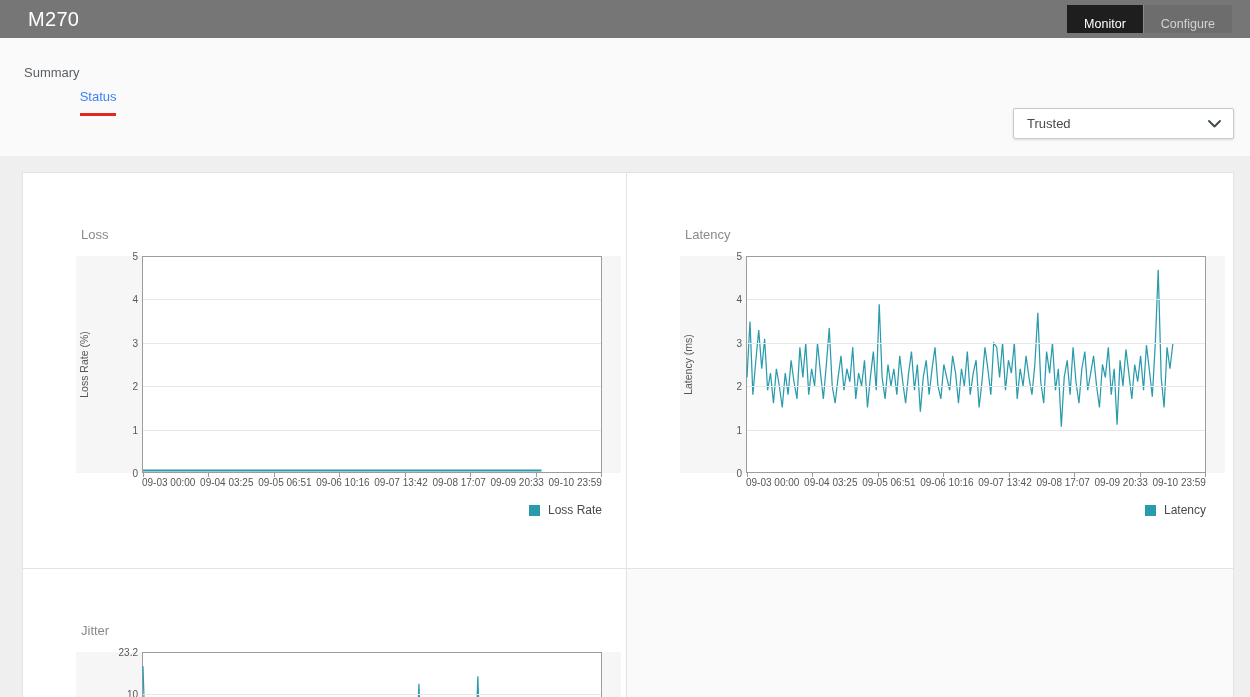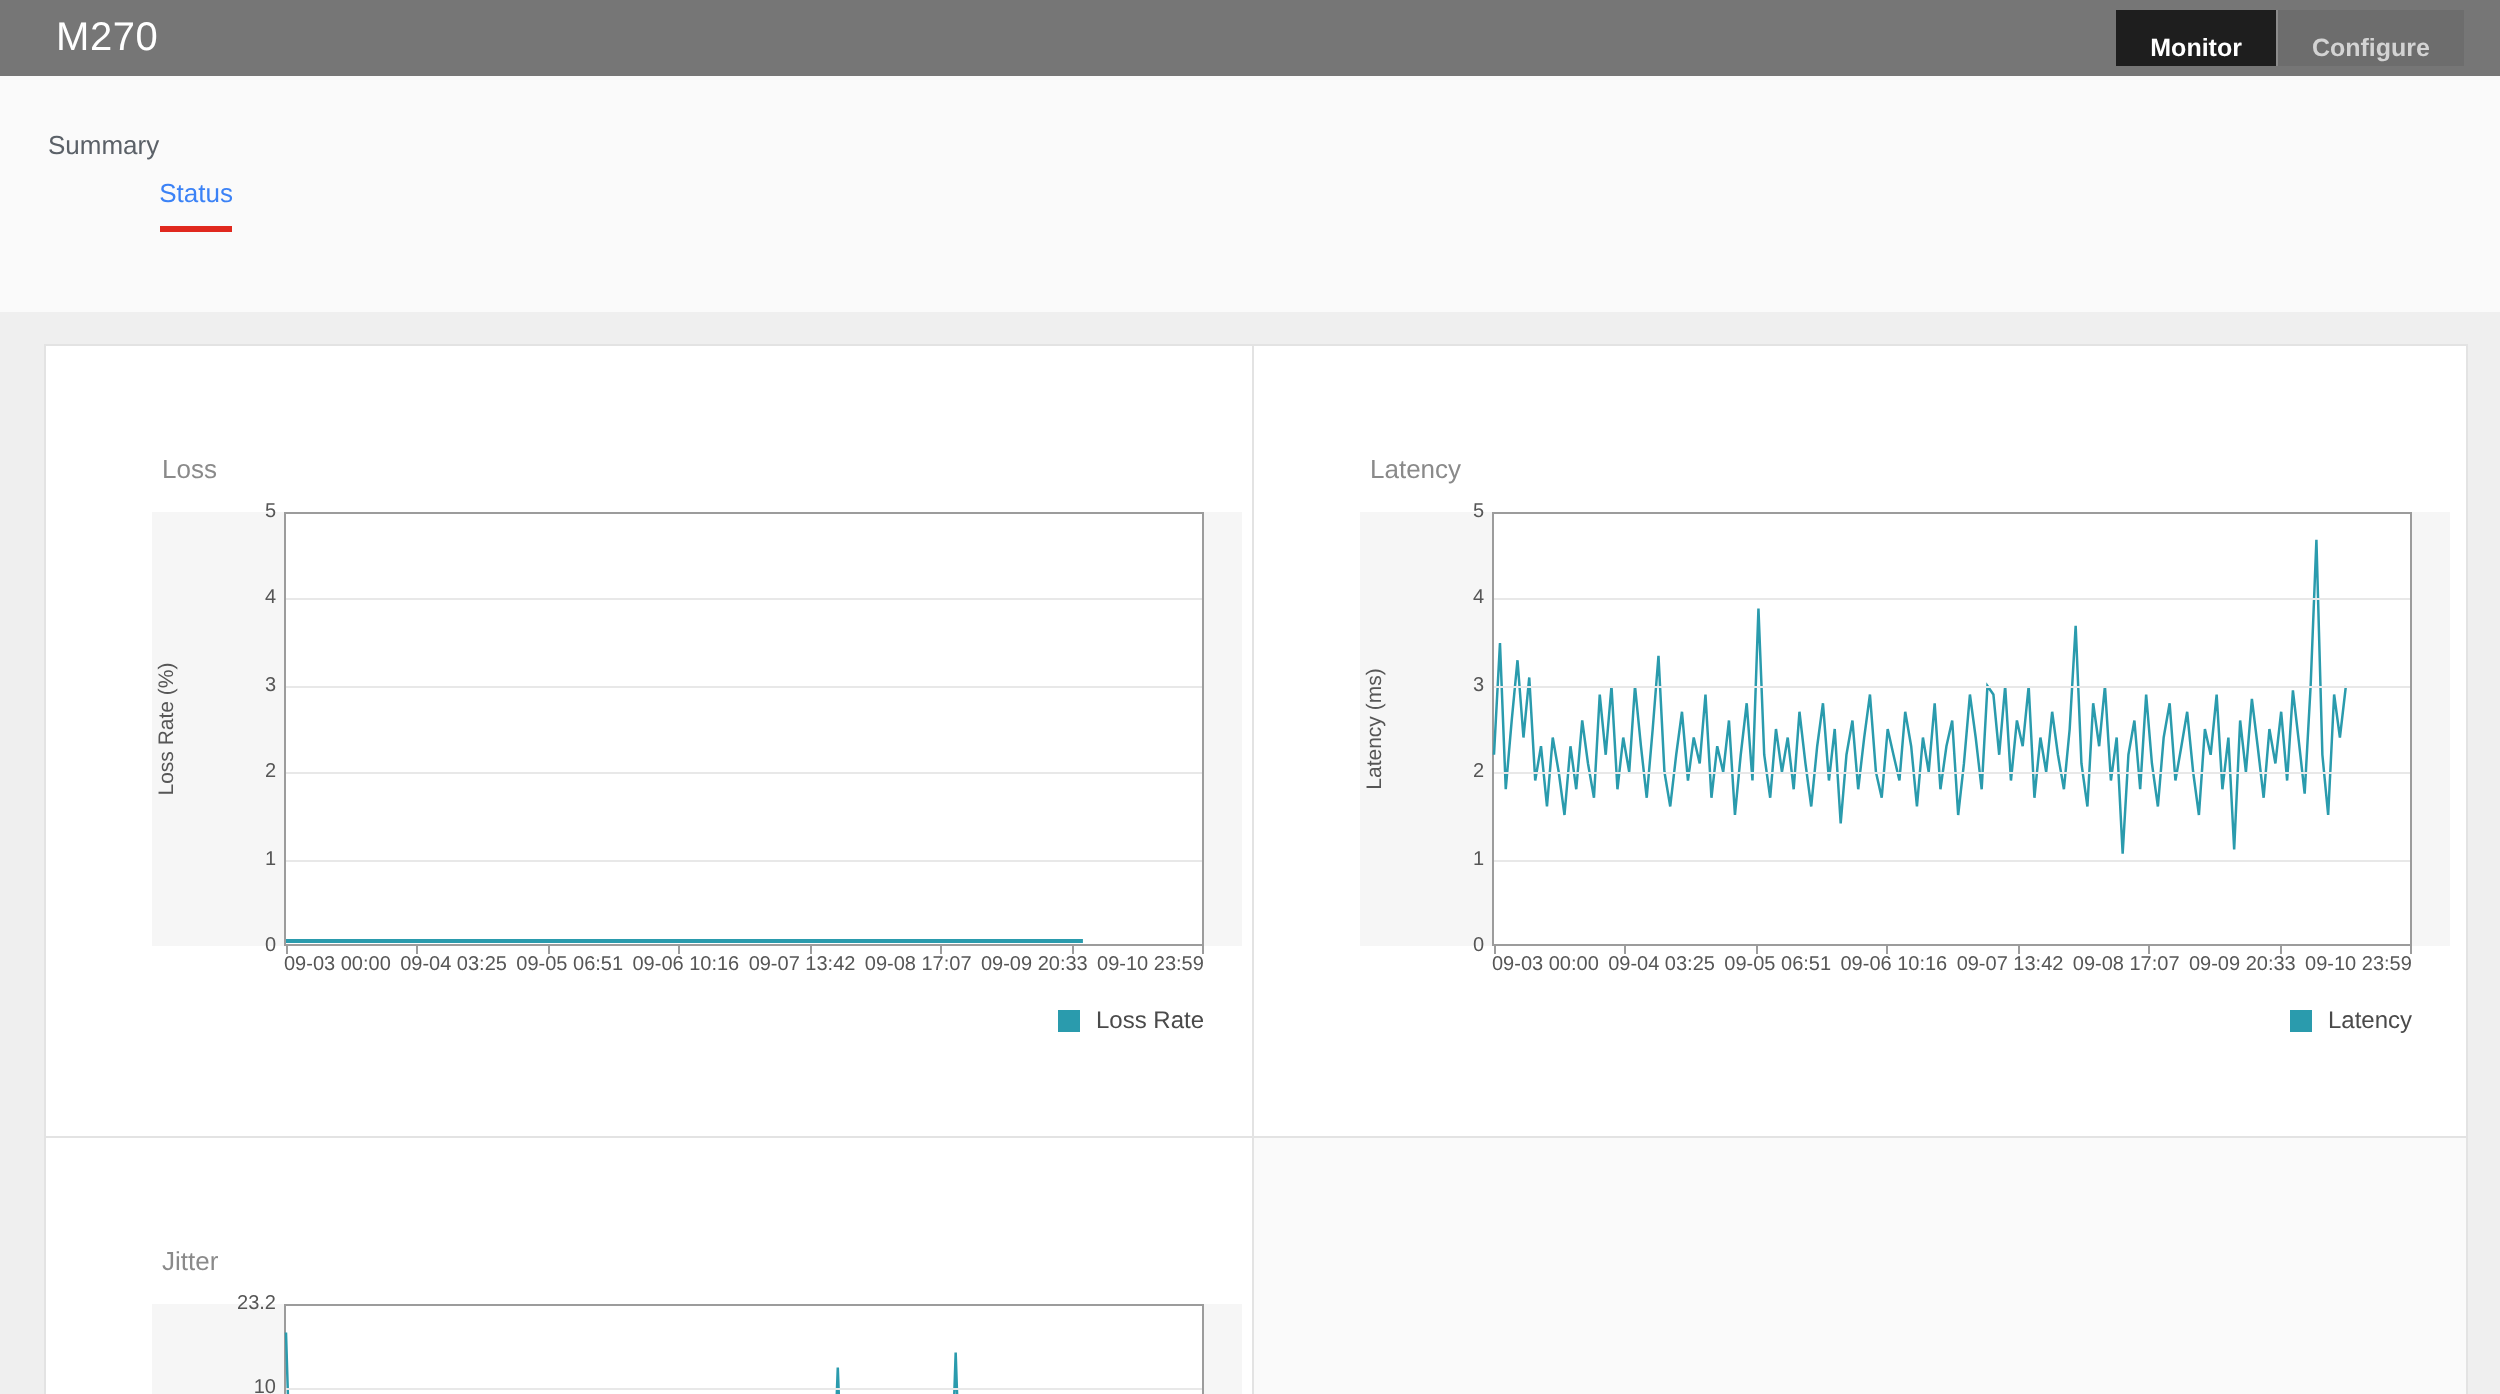--- a/index.html
+++ b/index.html
@@ -2,21 +2,21 @@
 <html><head>
 <meta charset="utf-8">
 <style>
   * { margin:0; padding:0; box-sizing:border-box; }
   html,body { width:1250px; height:697px; overflow:hidden; font-family:"Liberation Sans","DejaVu Sans",sans-serif; background:#efefef; }
 
   
   .header { height:38px; background:#767676; display:flex; align-items:center; position:relative; }
   .header-title { margin-left:28px; color:#ffffff; font-size:20px; letter-spacing:.3px; }
   .header-buttons { margin-left:auto; margin-right:18px; display:flex; height:28px; }
-  .hbtn { border:none; font-family:inherit; font-size:12.5px; font-weight:bold; padding:12px 17px; cursor:pointer; }
+  .hbtn { border:none; font-family:inherit; font-size:12.5px; font-weight:normal; padding:12px 17px; cursor:pointer; }
   .hbtn.monitor { background:#1e1e1e; color:#ffffff; }
   .hbtn.configure { background:#6d6d6d; color:#d3d3d3; border-left:1px solid #8c8c8c; }
 
   
   .subheader { height:118px; background:#fafafa; position:relative; }
   .tabs { position:absolute; left:24px; top:27px; display:flex; }
   .tab { font-size:13px; color:#5b6168; padding-bottom:9px; border-bottom:3px solid transparent; cursor:pointer; }
   .tab.active { color:#3b82f6; border-bottom-color:#e0281e;margin-top:24px; }
   .dropdown { position:absolute; right:16px; top:70px; width:221px; height:31px; background:#ffffff;
               border:1px solid #c9c9c9; border-radius:2px; display:flex; align-items:center;
@@ -64,20 +64,26 @@
     <button class="hbtn monitor">Monitor</button>
     <button class="hbtn configure">Configure</button>
   </div>
 </div>
 
 <div class="subheader">
   <div class="tabs">
     <div class="tab">Summary</div>
     <div class="tab active">Status</div>
   </div>
+  <div class="dropdown">
+    <span class="dropdown-label">Trusted</span>
+    <svg width="13" height="8" viewBox="0 0 13 8">
+      <polyline points="1,1 6.5,6.5 12,1" fill="none" stroke="#3a4750" stroke-width="1.8" stroke-linecap="round" stroke-linejoin="round"></polyline>
+    </svg>
+  </div>
 </div>
 
 <div class="content">
 
   <div class="cell c1">
     <div class="chart-panel" data-chart="0">
       <div class="chart-title">Loss</div>
       <div class="chart-canvas">
         <div class="y-axis-label">
             <span>Loss Rate (%)</span>

